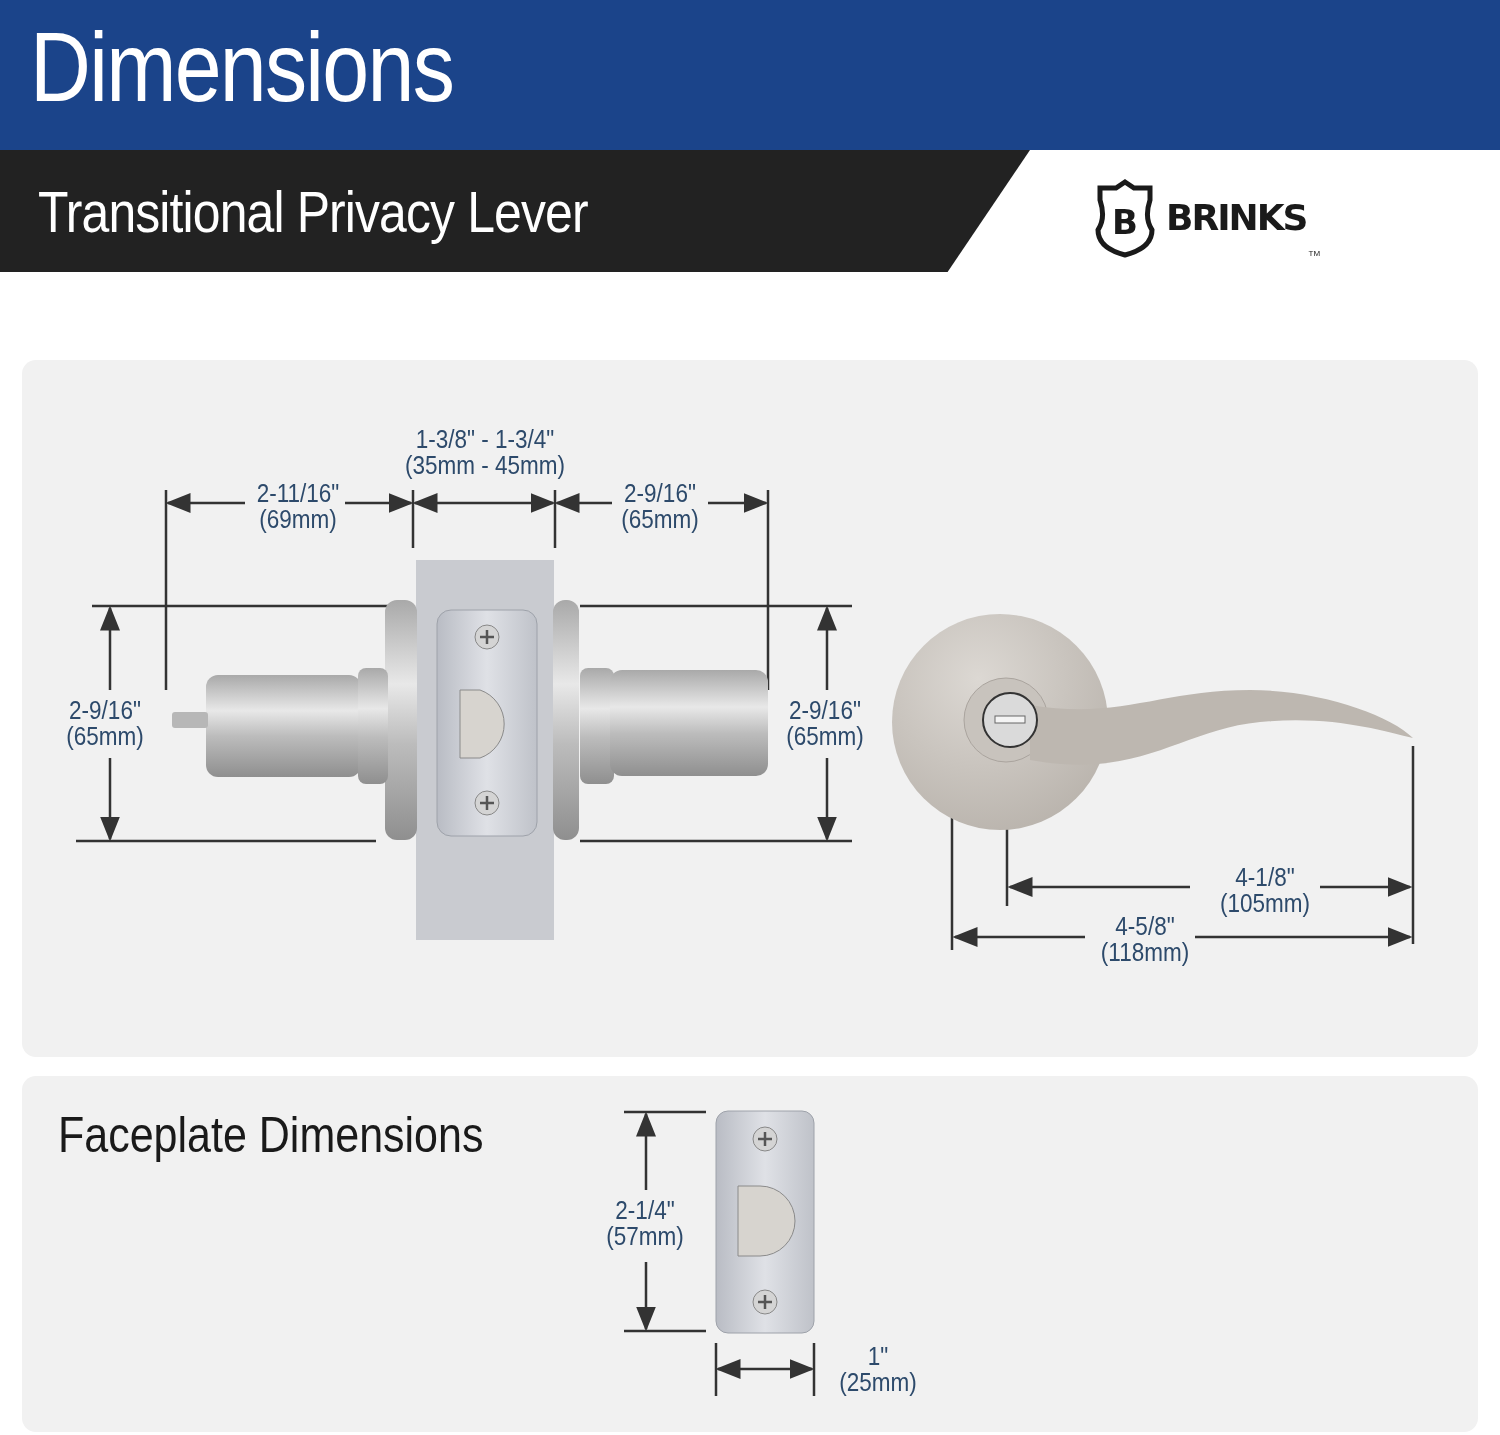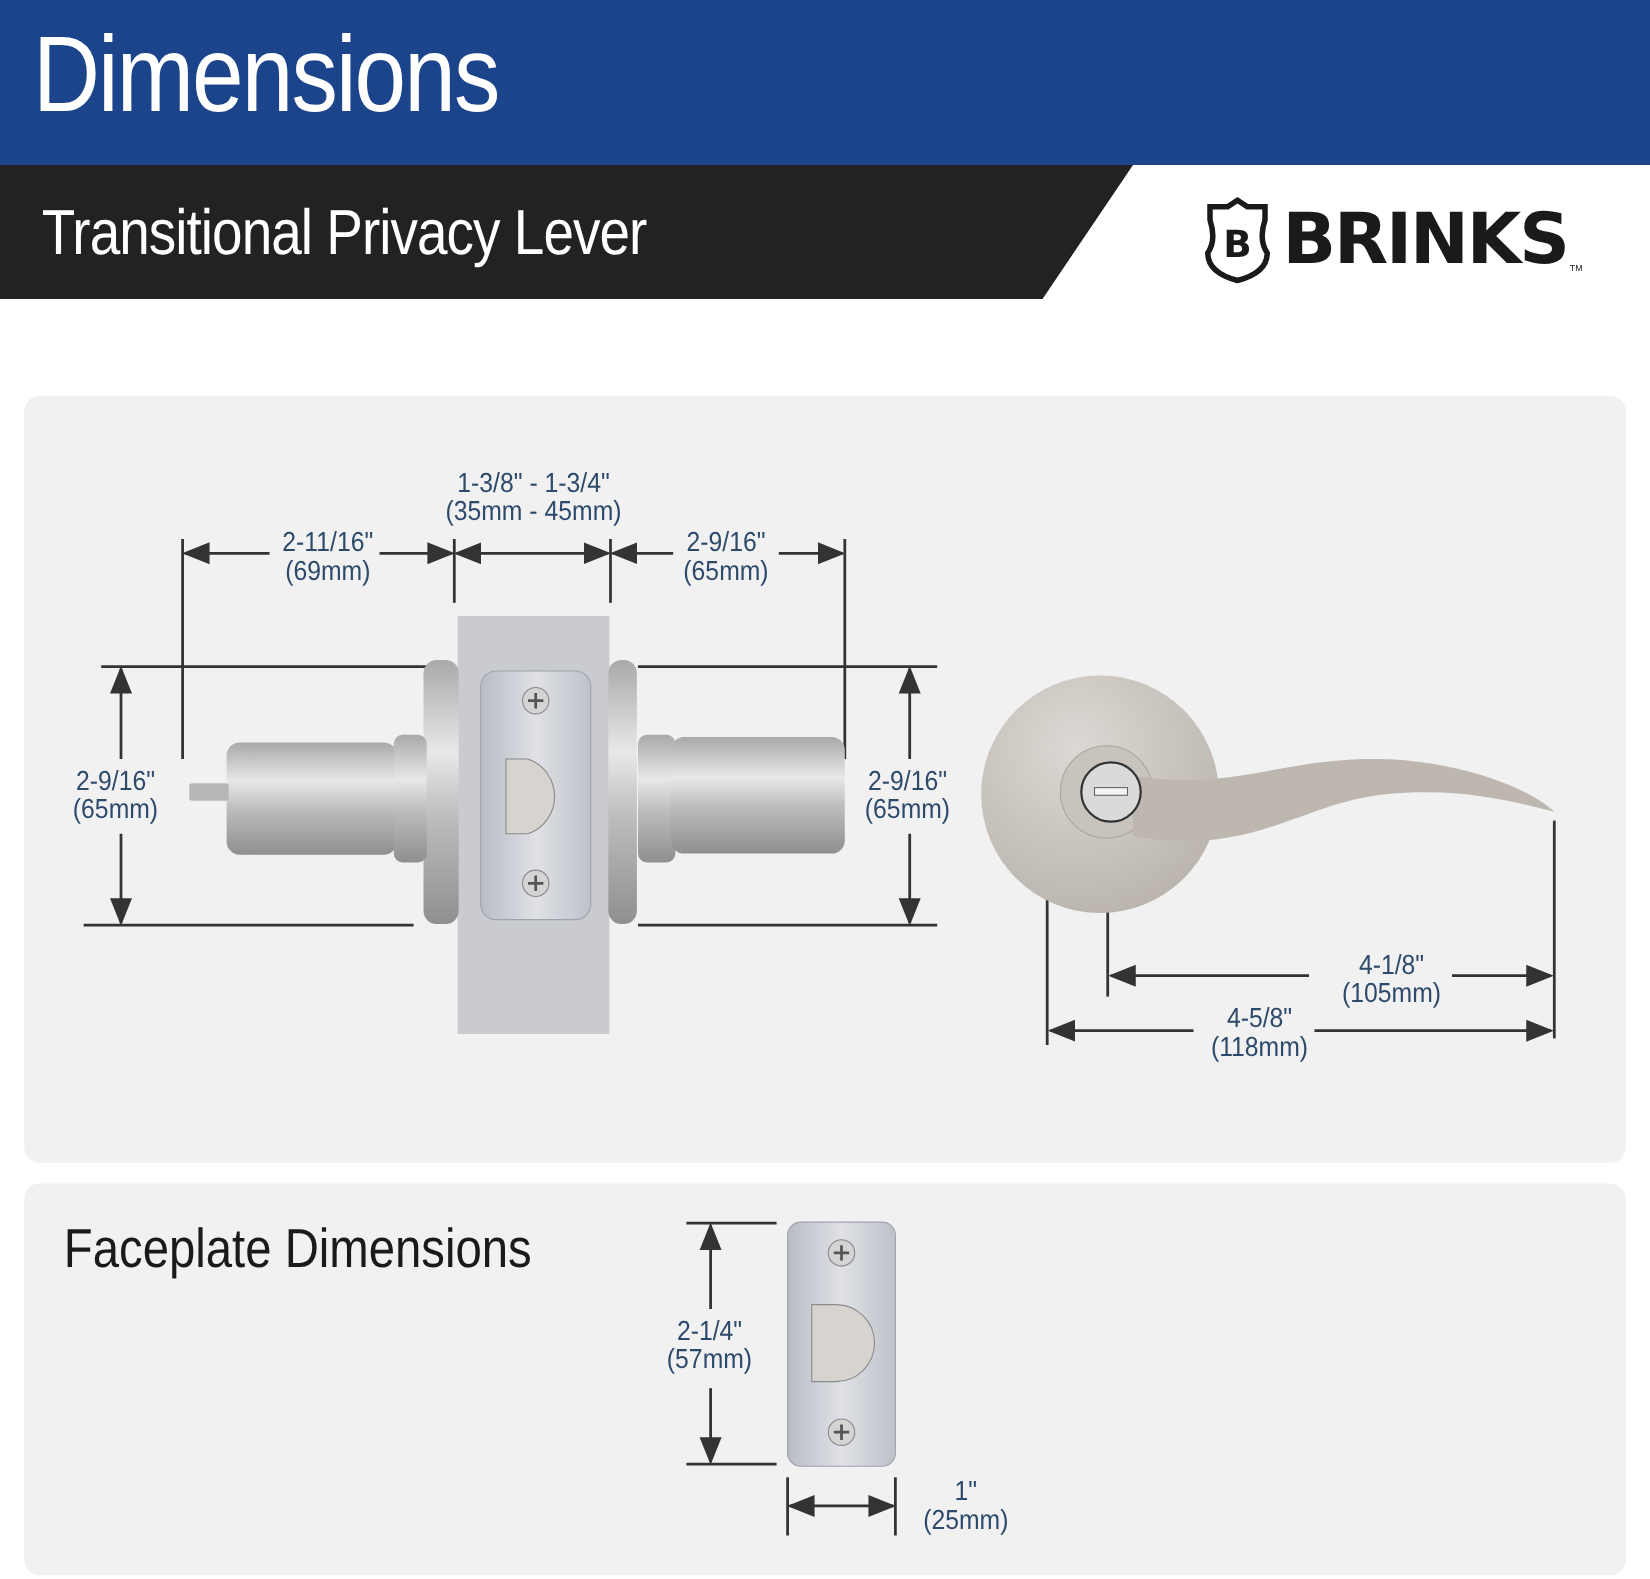--- a/index.html
+++ b/index.html
@@ -2,22 +2,22 @@
 <html><head>
 <meta charset="utf-8">
 <style>
   html,body{margin:0;padding:0;}
   body{width:1500px;height:1435px;background:#ffffff;position:relative;overflow:hidden;font-family:"Liberation Sans",sans-serif;}
   .topbar{position:absolute;left:0;top:0;width:1500px;height:150px;background:#1b448a;}
   .title{position:absolute;left:30px;top:18px;color:#fff;font-size:98px;font-weight:400;letter-spacing:-2px;transform:scaleX(0.86);transform-origin:left top;line-height:1;}
   .subbar{position:absolute;left:0;top:150px;width:1030px;height:122px;background:#222222;clip-path:polygon(0 0,100% 0,92% 100%,0 100%);}
   .subtitle{position:absolute;left:38px;top:183px;color:#fff;font-size:58px;letter-spacing:-1px;transform:scaleX(0.86);transform-origin:left top;line-height:1;}
   .logo{position:absolute;left:1090px;top:178px;display:flex;align-items:center;}
-  .logo-word{font-family:"DejaVu Sans",sans-serif;font-weight:900;font-size:64px;color:#1a1a1a;letter-spacing:-2px;margin-left:6px;line-height:1;}
-  .tm{font-size:8px;color:#1a1a1a;align-self:flex-end;margin-bottom:10px;margin-left:2px;}
+  .logo-word{font-family:"DejaVu Sans",sans-serif;font-weight:900;font-size:36px;color:#1a1a1a;letter-spacing:-2px;margin-left:6px;line-height:1;}
+  .tm{font-size:8px;color:#1a1a1a;align-self:flex-end;margin-left:2px;}
   .panel{position:absolute;background:#f1f1f1;border-radius:14px;}
   .p1{left:22px;top:360px;width:1456px;height:697px;}
   .p2{left:22px;top:1076px;width:1456px;height:356px;}
   .dim{position:absolute;color:#2d4a6b;font-size:25px;text-align:center;line-height:26px;transform:scaleX(0.9);transform-origin:center top;white-space:nowrap;}
   .fp-title{position:absolute;left:58px;top:1110px;font-size:50px;color:#1a1a1a;transform:scaleX(0.86);transform-origin:left top;line-height:1;}
   svg{position:absolute;left:0;top:0;}
 </style>
 </head>
 <body>
 

